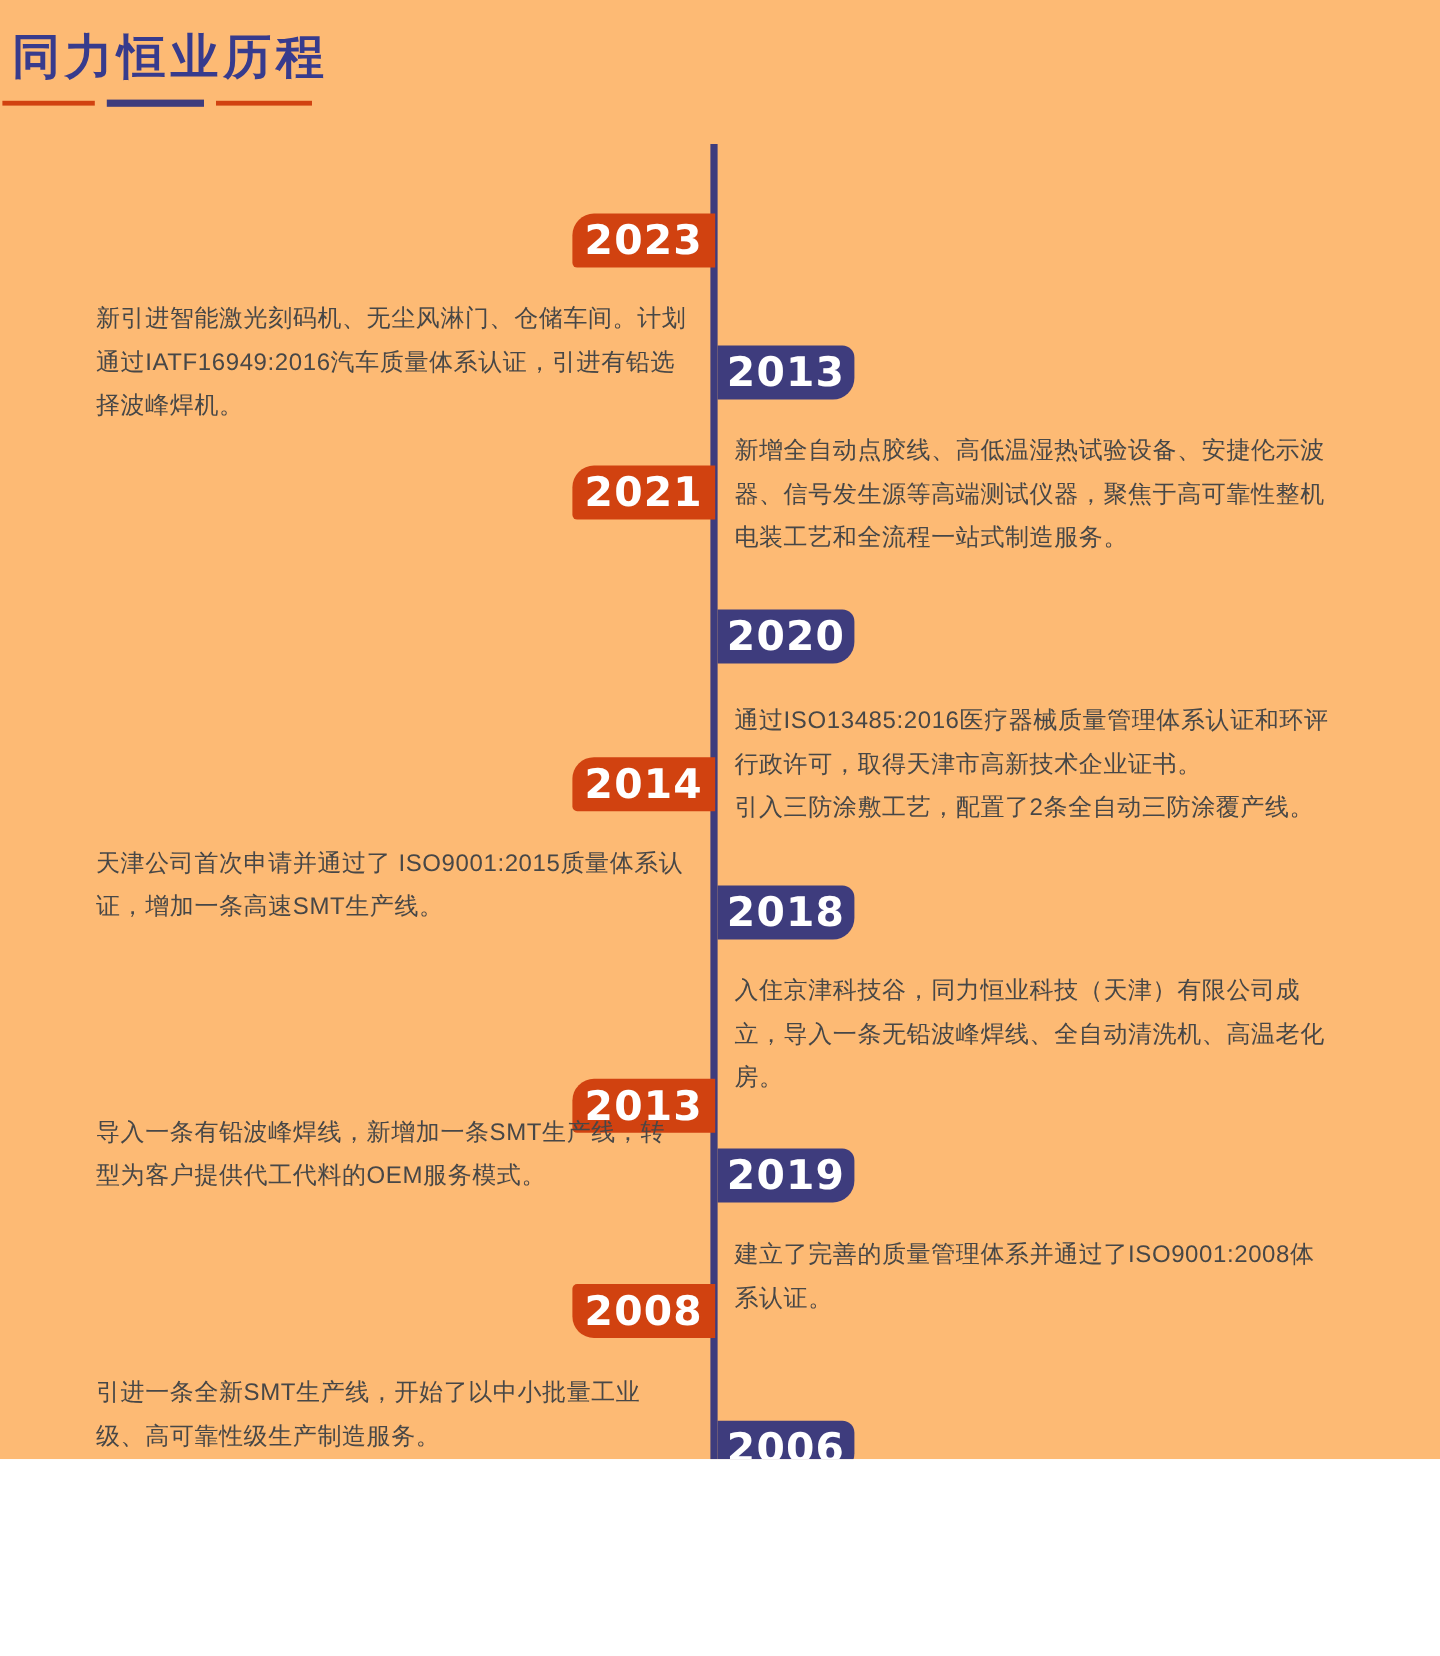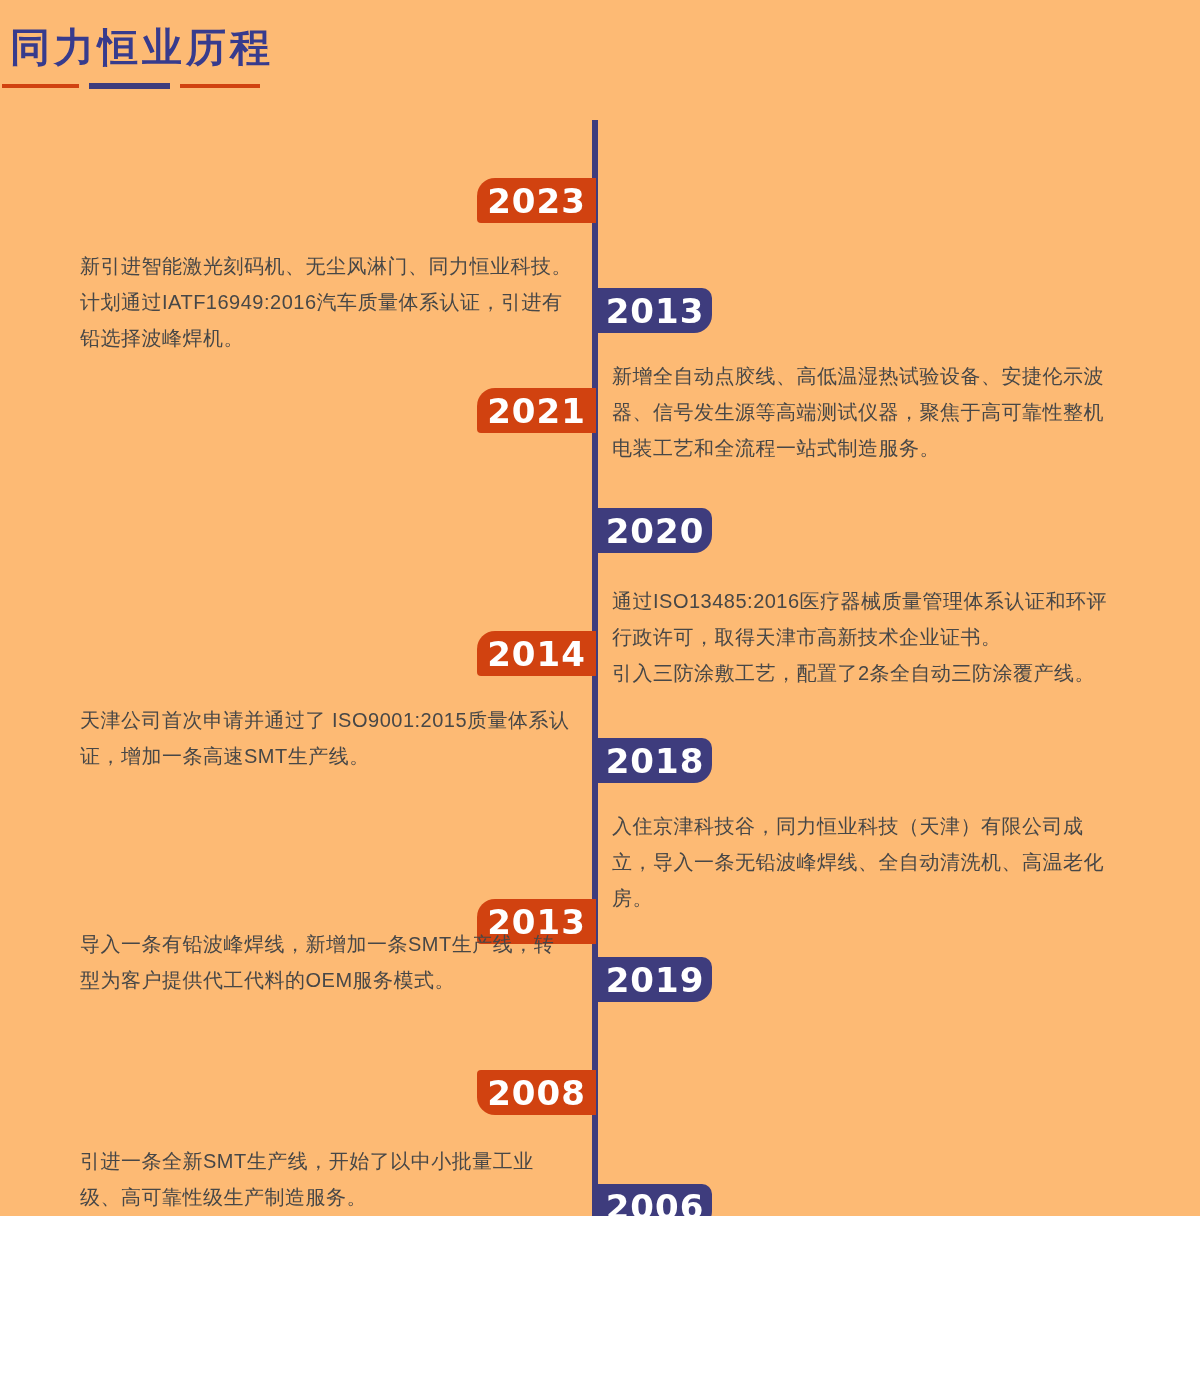--- a/index.html
+++ b/index.html
@@ -55,21 +55,21 @@
   <div class="page-title">同力恒业历程</div>
   <div class="title-bar b1"></div>
   <div class="title-bar b2"></div>
   <div class="title-bar b3"></div>
 
   <div class="timeline-line"></div>
 
   <div class="badge left" style="top:178px">
     <span>2023</span>
   </div>
-  <div class="entry left" style="top:248px">新引进智能激光刻码机、无尘风淋门、同力恒业科技。计划通过IATF16949:2016汽车质量体系认证，引进有铅选择波峰焊机。</div>
+  <div class="entry left" style="top:248px">新引进智能激光刻码机、无尘风淋门、仓储车间。计划通过IATF16949:2016汽车质量体系认证，引进有铅选择波峰焊机。</div>
 
   <div class="badge right" style="top:288px">
     <span>2013</span>
   </div>
   <div class="entry right" style="top:358px">新增全自动点胶线、高低温湿热试验设备、安捷伦示波器、信号发生源等高端测试仪器，聚焦于高可靠性整机电装工艺和全流程一站式制造服务。</div>
 
   <div class="badge left" style="top:388px">
     <span>2021</span>
   </div>
 
@@ -92,20 +92,21 @@
   <div class="entry right" style="top:808px">入住京津科技谷，同力恒业科技（天津）有限公司成立，导入一条无铅波峰焊线、全自动清洗机、高温老化房。</div>
 
   <div class="badge left" style="top:899px">
     <span>2013</span>
   </div>
   <div class="entry left" style="top:926px">导入一条有铅波峰焊线，新增加一条SMT生产线，转型为客户提供代工代料的OEM服务模式。</div>
 
   <div class="badge right" style="top:957px">
     <span>2019</span>
   </div>
+  <div class="entry right" style="top:1028px">建立了完善的质量管理体系并通过了ISO9001:2008体系认证。</div>
 
   <div class="badge left flip" style="top:1070px">
     <span>2008</span>
   </div>
   <div class="entry left" style="top:1143px">引进一条全新SMT生产线，开始了以中小批量工业级、高可靠性级生产制造服务。</div>
 
   <div class="badge right" style="top:1184px">
     <span>2006</span>
   </div>
   <div class="entry right" style="top:1245px">

